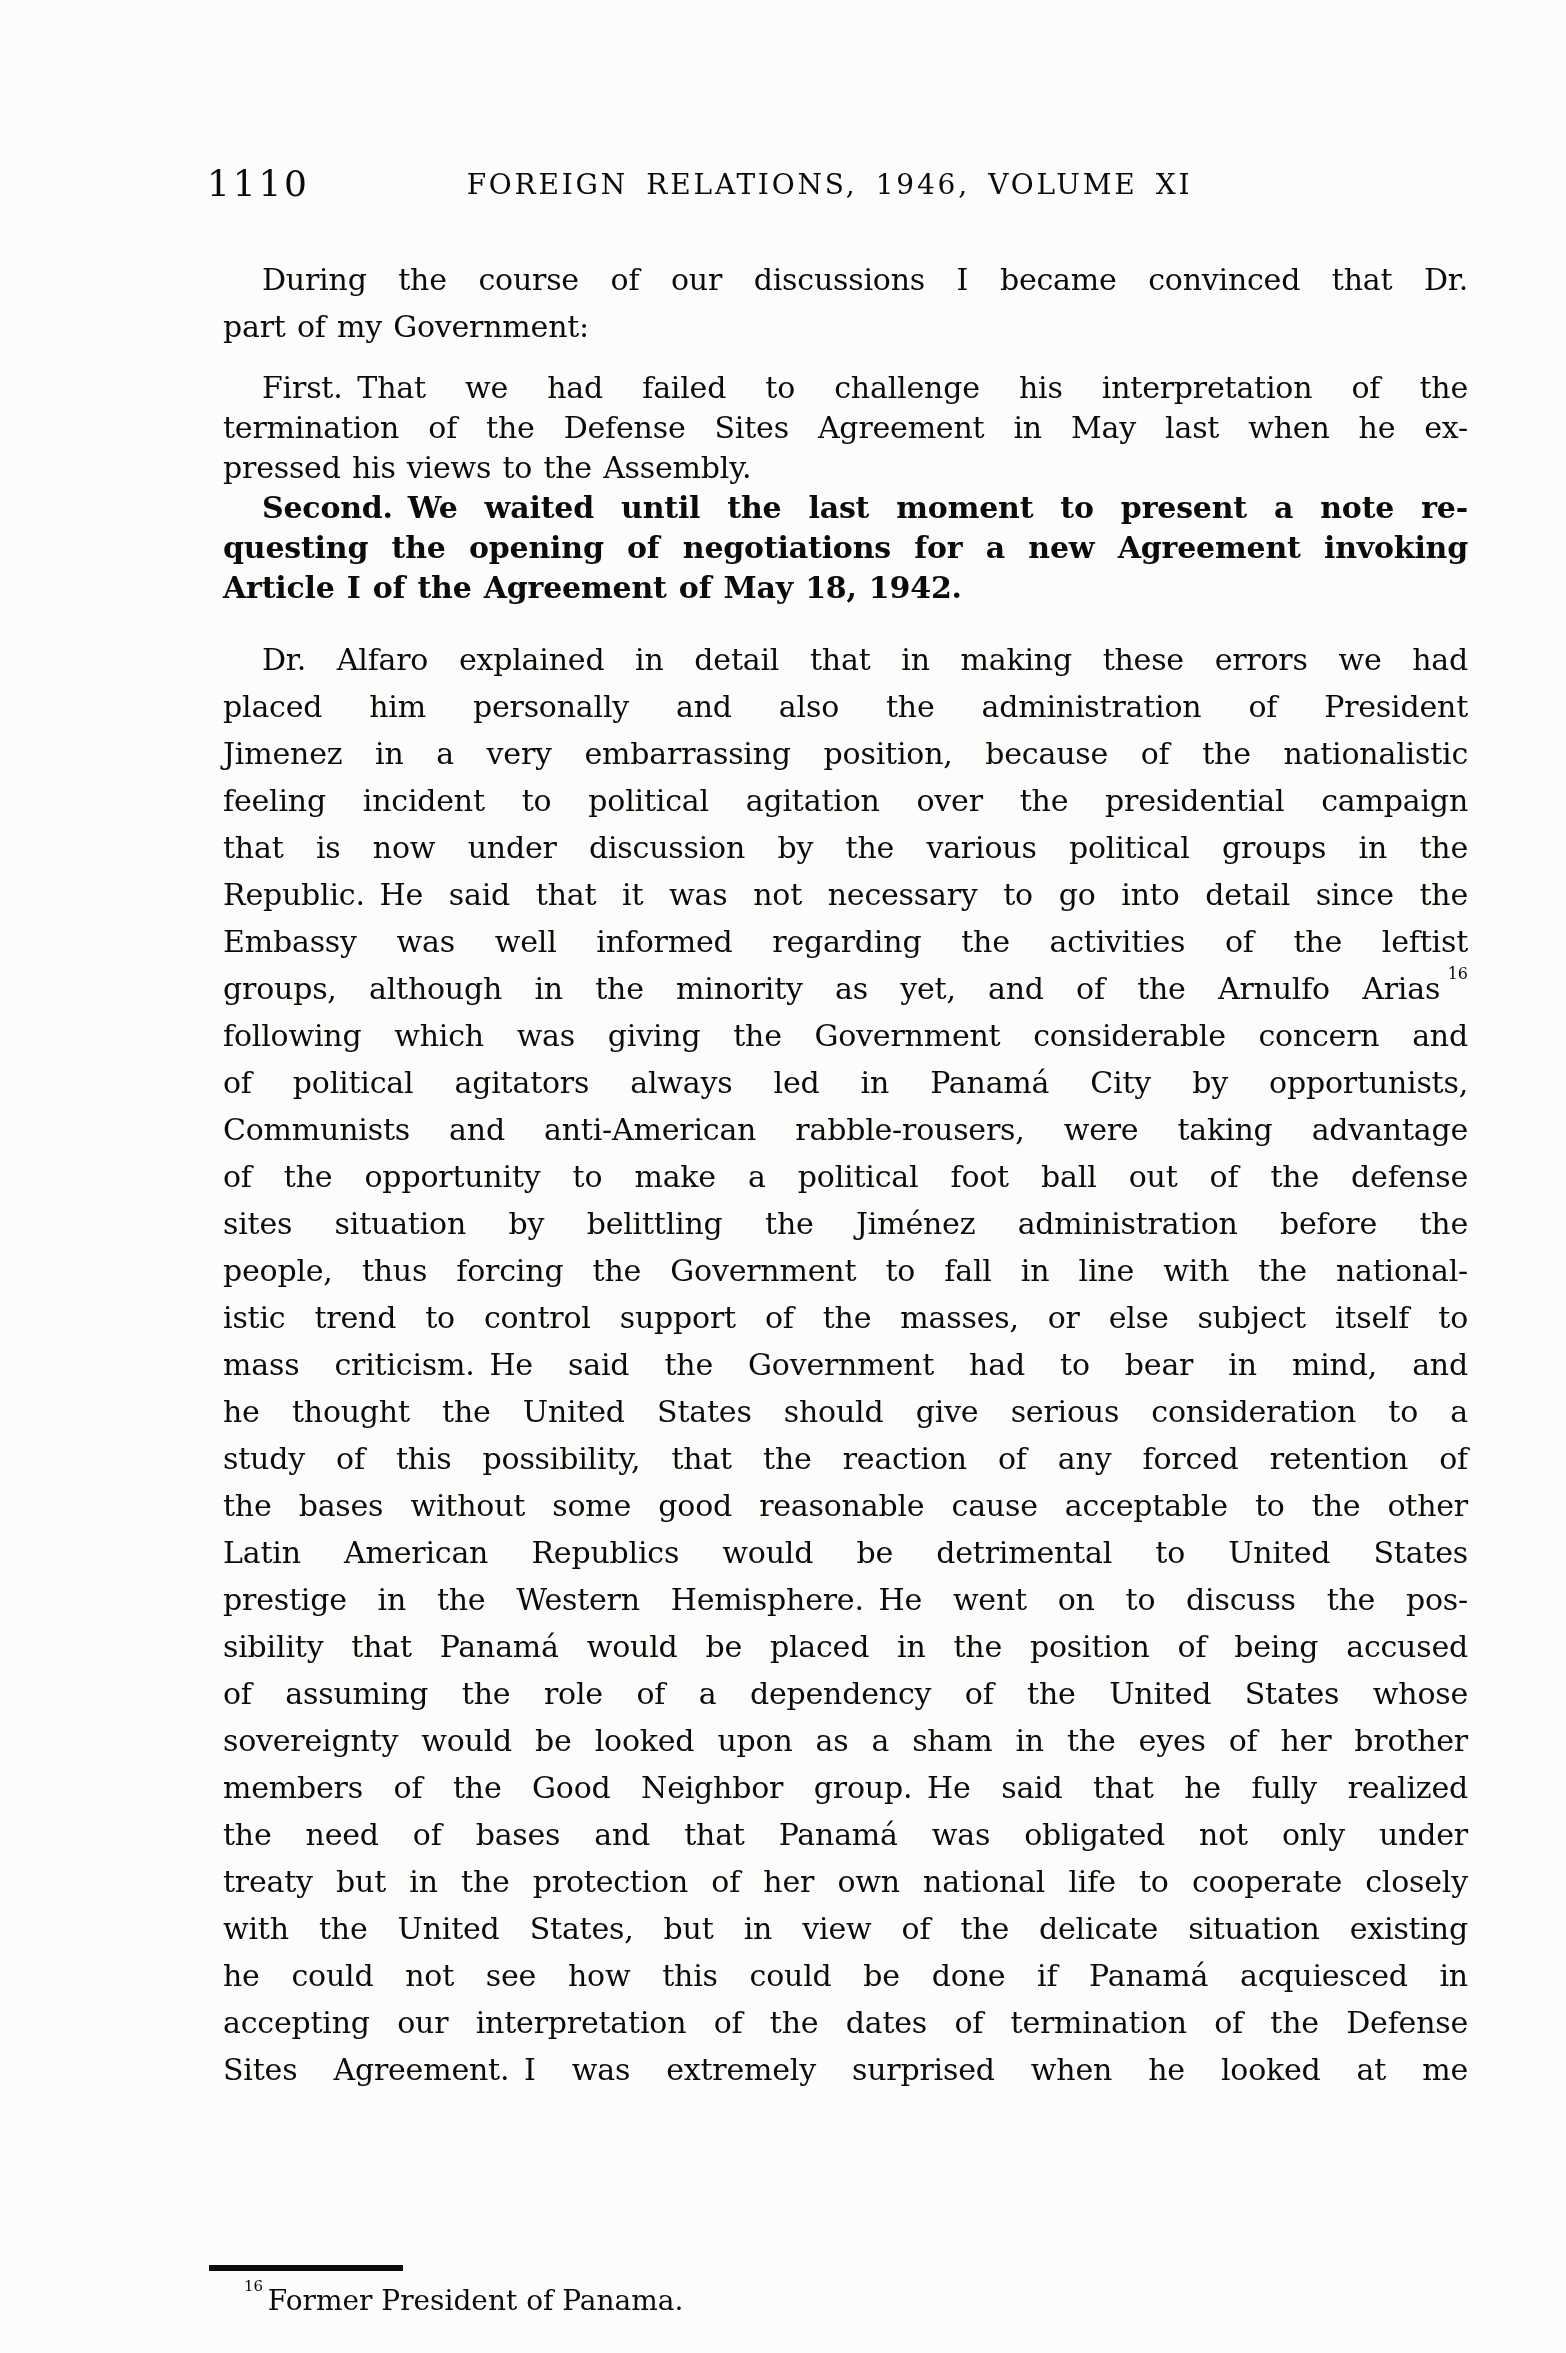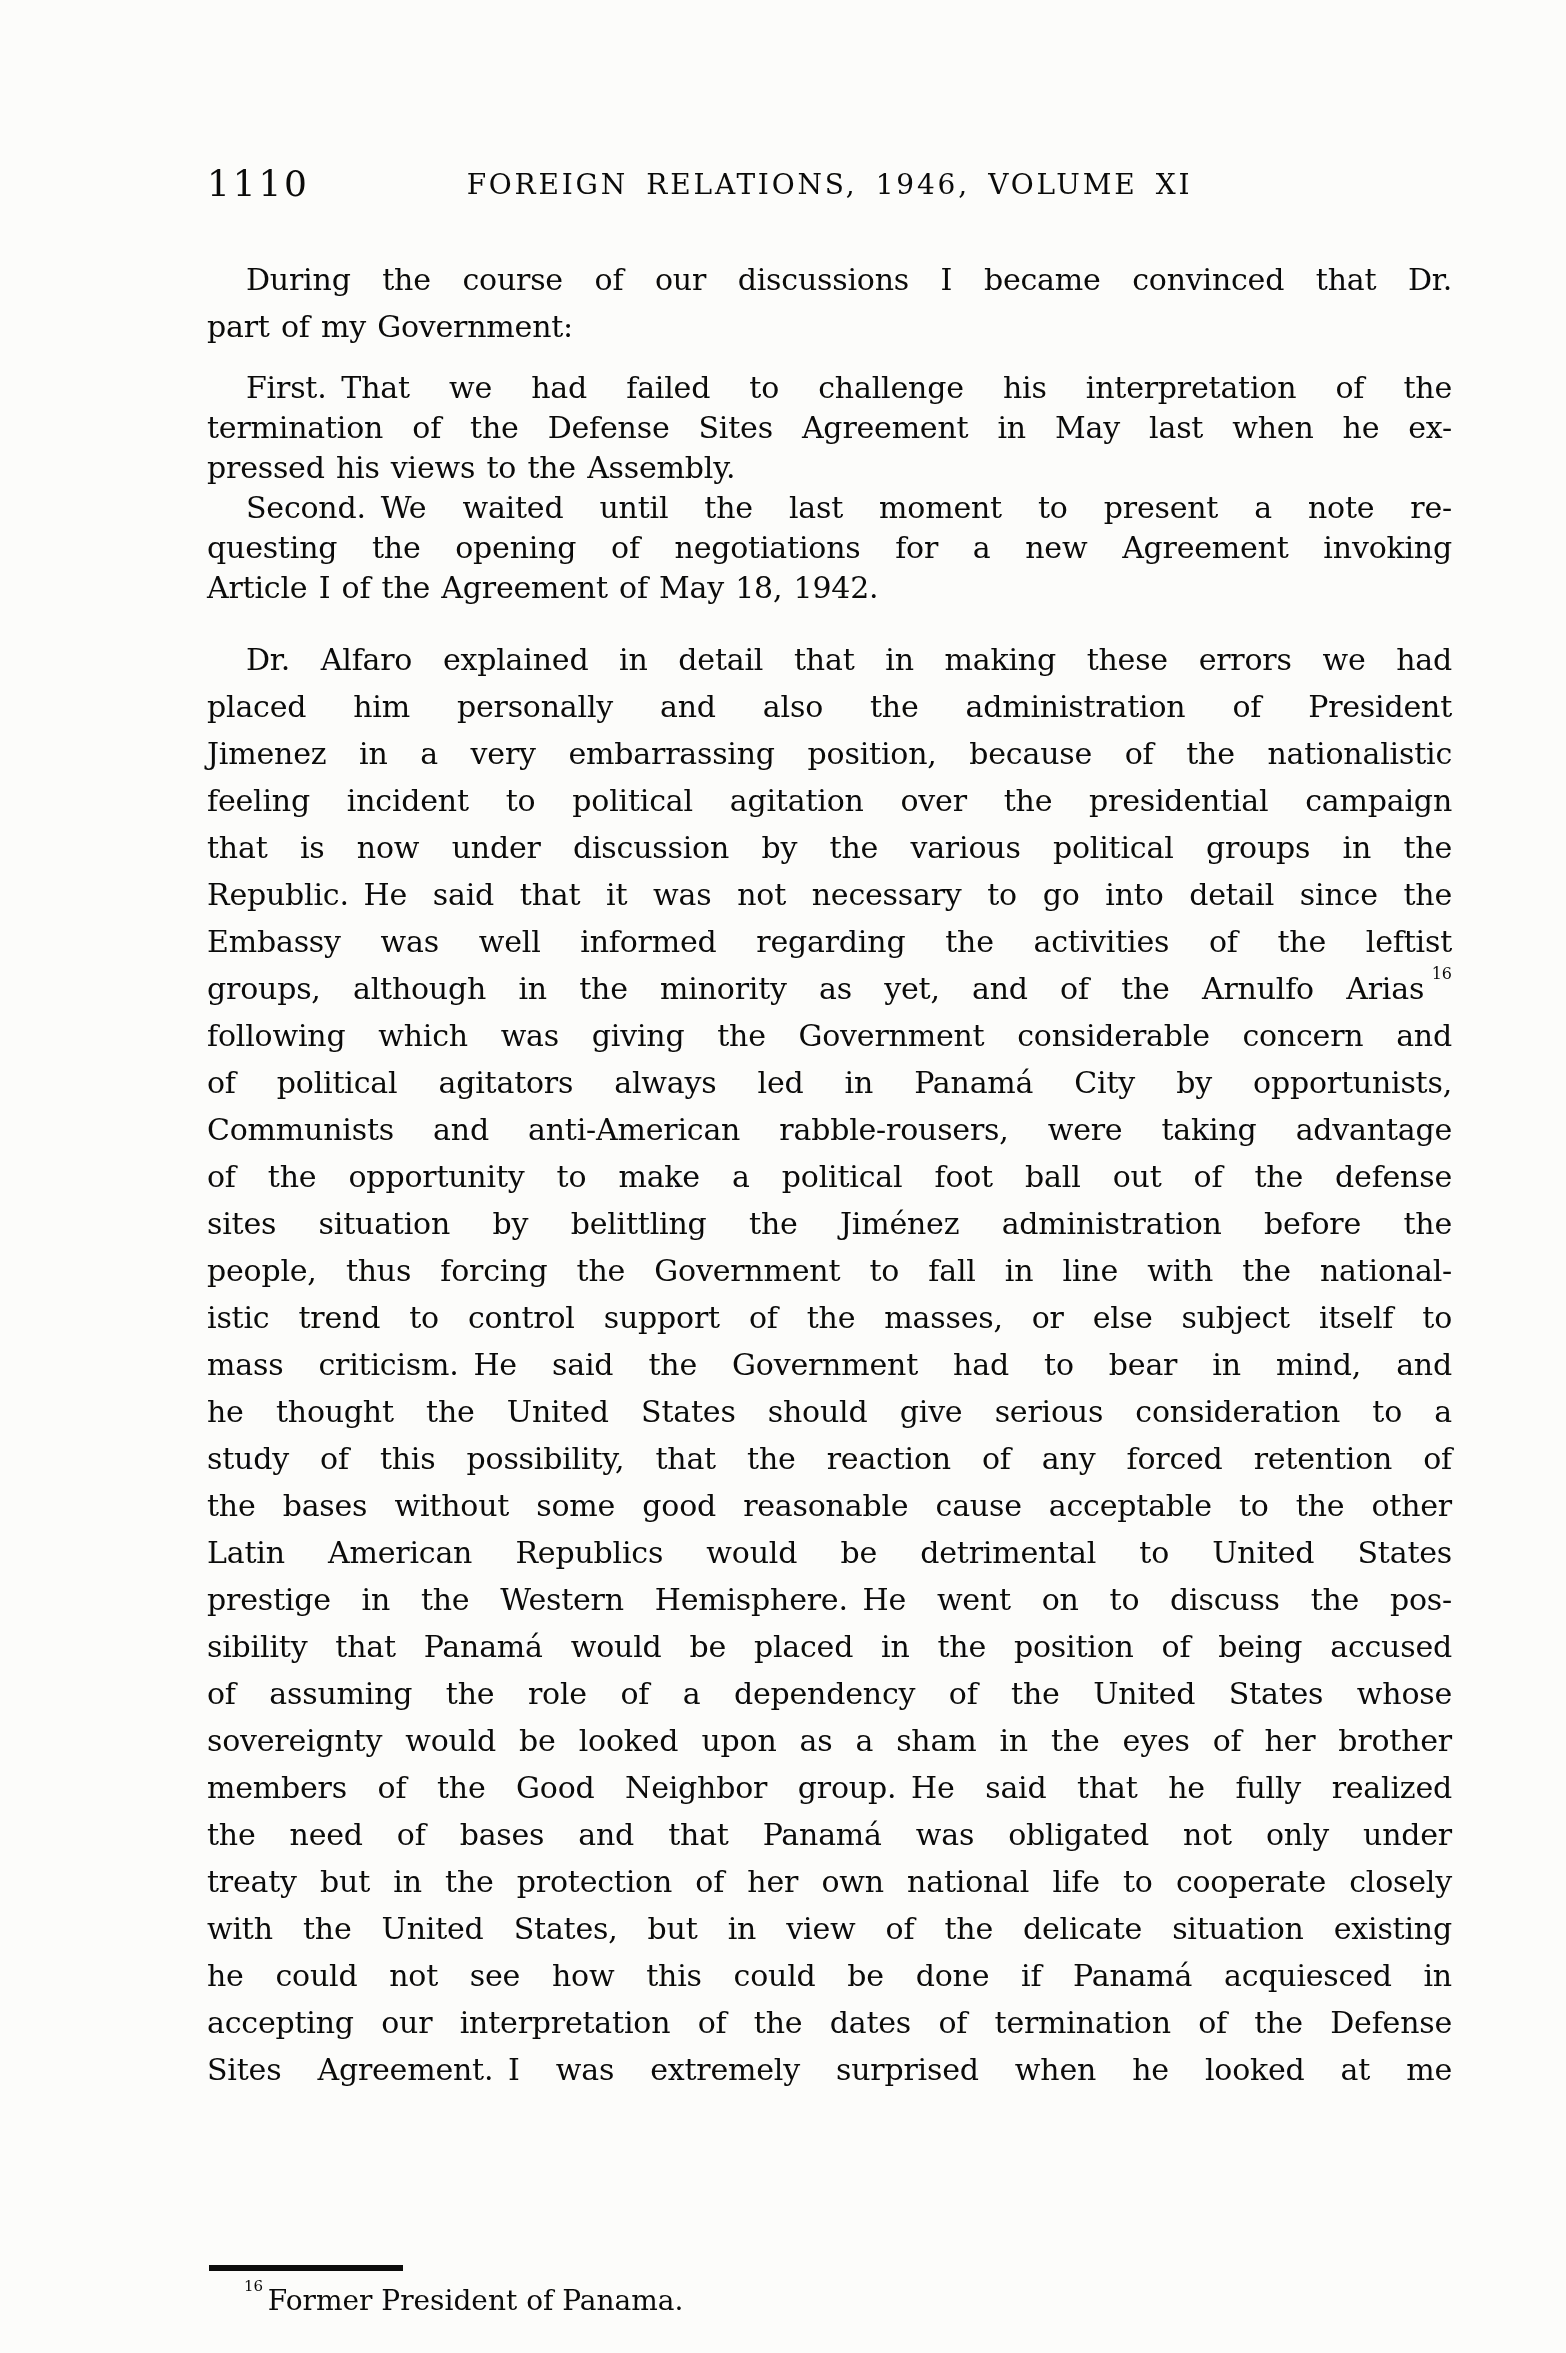--- a/index.html
+++ b/index.html
@@ -30,30 +30,30 @@
     position: absolute; left: 0; right: 0; bottom: 2.8px;
     text-align: center;
     font-size: 28px; line-height: 1;
     letter-spacing: 2.8px;
     word-spacing: 6.6px;
     white-space: nowrap;
   }
   
   .bodytext {
     position: absolute;
-    left: 207px; top: 256px;
+    left: 223px; top: 256px;
     width: 1245px;
     font-size: 30px;
     letter-spacing: -0.2px;
     word-spacing: 1.9px;
   }
   .para { margin: 0; }
   .para.p1 { line-height: 47px; }
   .para.p2 { line-height: 40px; margin-top: 18px; }
-  .para.p3 { line-height: 40px; margin-top: 0px; }
+  .para.p3 { line-height: 40px; margin-top: 0px; font-weight: bold; }
   .para.p4 { line-height: 47px; margin-top: 28px; }
   .line {
     text-align: justify;
     text-align-last: justify;
     text-justify: inter-word;
   }
   .line.first { text-indent: 39px; }
   .line.endline { text-align-last: left; }
   sup.fnref {
     font-size: 16px;

